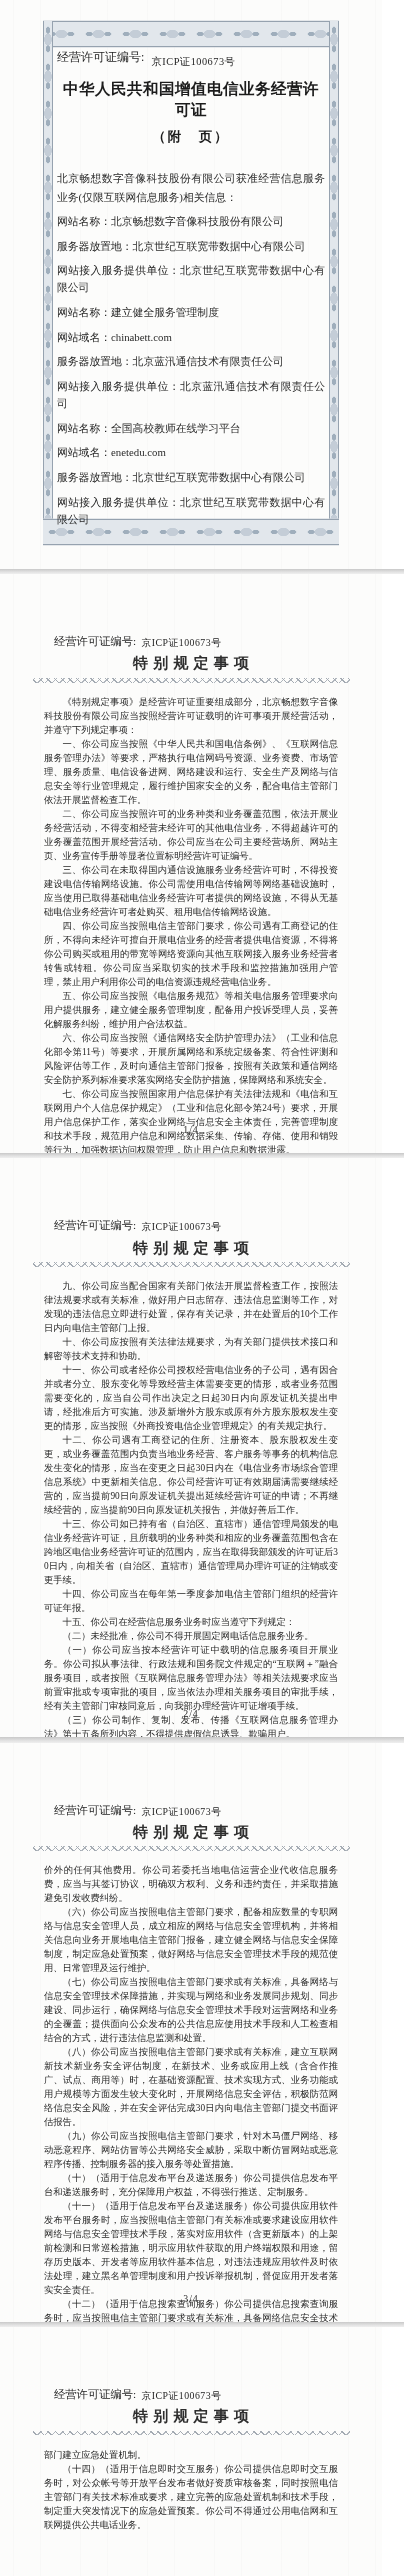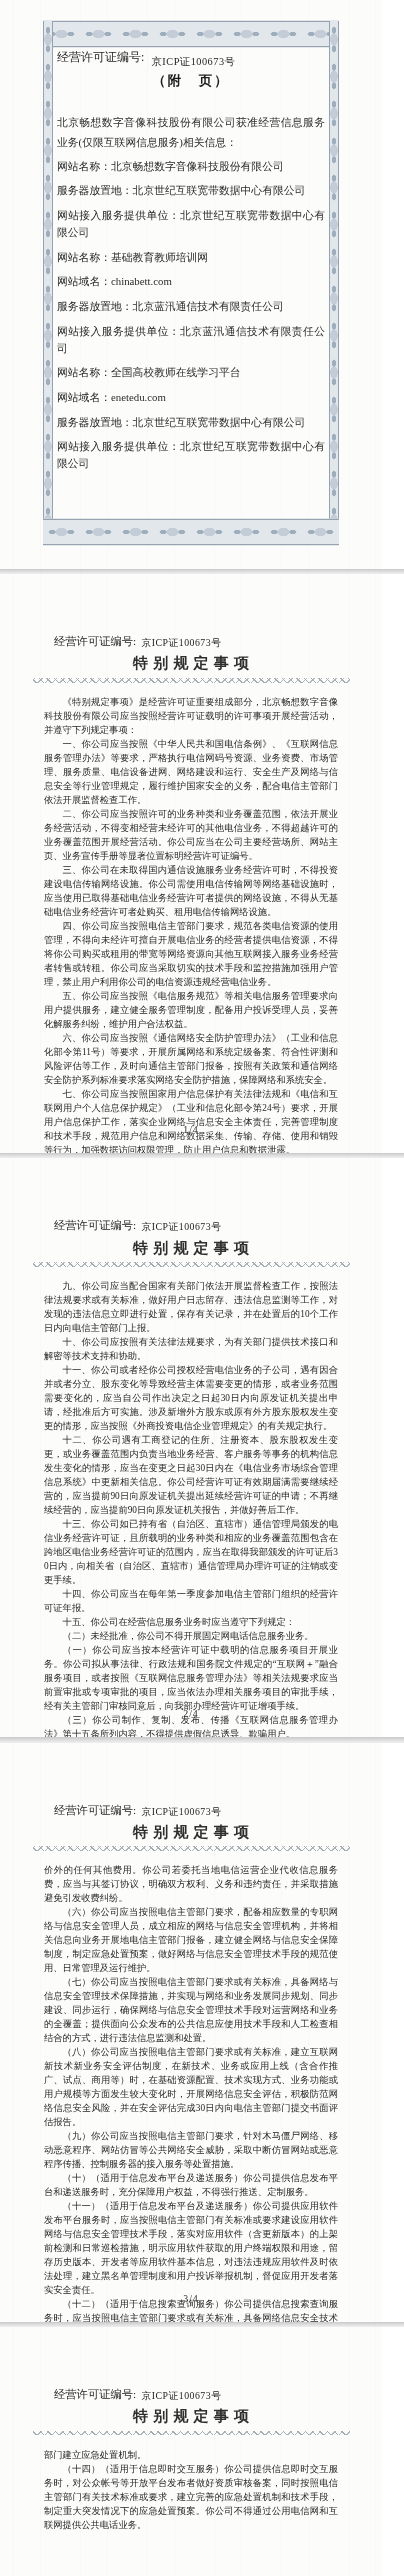--- a/index.html
+++ b/index.html
@@ -105,27 +105,28 @@
 <section class="page page1">
   <div class="ornament-h frame-top"></div>
   <div class="ornament-v frame-left"></div>
   <div class="ornament-v frame-right"></div>
   <div class="ornament-h frame-bottom"></div>
 
   <div class="p1-content">
     <div class="license-line">
       <span>经营许可证编号:</span><span class="license-num">京ICP证100673号</span>
     </div>
+    <h1 class="cert-title">中华人民共和国增值电信业务经营许可证</h1>
     <div class="cert-subtitle">（附　页）</div>
     <p class="cert-intro">北京畅想数字音像科技股份有限公司获准经营信息服务业务(仅限互联网信息服务)相关信息：</p>
     <div>
         <p class="field-line"><span class="f-label">网站名称：</span><span>北京畅想数字音像科技股份有限公司</span></p>
         <p class="field-line"><span class="f-label">服务器放置地：</span><span>北京世纪互联宽带数据中心有限公司</span></p>
         <p class="field-line"><span class="f-label">网站接入服务提供单位：</span><span>北京世纪互联宽带数据中心有限公司</span></p>
-        <p class="field-line"><span class="f-label">网站名称：</span><span>基础教育教师培训网</span></p>
+        <p class="field-line"><span class="f-label">网站名称：</span><span>建立健全服务管理制度</span></p>
         <p class="field-line"><span class="f-label">网站域名：</span><span>chinabett.com</span></p>
         <p class="field-line"><span class="f-label">服务器放置地：</span><span>北京蓝汛通信技术有限责任公司</span></p>
         <p class="field-line"><span class="f-label">网站接入服务提供单位：</span><span>北京蓝汛通信技术有限责任公司</span></p>
         <p class="field-line"><span class="f-label">网站名称：</span><span>全国高校教师在线学习平台</span></p>
         <p class="field-line"><span class="f-label">网站域名：</span><span>enetedu.com</span></p>
         <p class="field-line"><span class="f-label">服务器放置地：</span><span>北京世纪互联宽带数据中心有限公司</span></p>
         <p class="field-line"><span class="f-label">网站接入服务提供单位：</span><span>北京世纪互联宽带数据中心有限公司</span></p>
       </div>
   </div>
 </section>
@@ -136,21 +137,21 @@
   <div class="sp-header">
     <span>经营许可证编号:</span><span class="sp-num">京ICP证100673号</span>
   </div>
   <h2 class="sp-title">特别规定事项</h2>
   <div class="zigzag"></div>
   <div class="sp-body">
       <p class="para">《特别规定事项》是经营许可证重要组成部分，北京畅想数字音像科技股份有限公司应当按照经营许可证载明的许可事项开展经营活动，并遵守下列规定事项：</p>
       <p class="para">一、你公司应当按照《中华人民共和国电信条例》、《互联网信息服务管理办法》等要求，严格执行电信网码号资源、业务资费、市场管理、服务质量、电信设备进网、网络建设和运行、安全生产及网络与信息安全等行业管理规定，履行维护国家安全的义务，配合电信主管部门依法开展监督检查工作。</p>
       <p class="para">二、你公司应当按照许可的业务种类和业务覆盖范围，依法开展业务经营活动，不得变相经营未经许可的其他电信业务，不得超越许可的业务覆盖范围开展经营活动。你公司应当在公司主要经营场所、网站主页、业务宣传手册等显著位置标明经营许可证编号。</p>
       <p class="para">三、你公司在未取得国内通信设施服务业务经营许可时，不得投资建设电信传输网络设施。你公司需使用电信传输网等网络基础设施时，应当使用已取得基础电信业务经营许可者提供的网络设施，不得从无基础电信业务经营许可者处购买、租用电信传输网络设施。</p>
-      <p class="para">四、你公司应当按照电信主管部门要求，规范各类电信资源的使用管理，不得向未经许可擅自开展电信业务的经营者提供电信资源，不得将你公司购买或租用的带宽等网络资源向其他互联网接入服务业务经营者转售或转租。你公司应当采取切实的技术手段和监控措施加强用户管理，禁止用户利用你公司的电信资源违规经营电信业务。</p>
+      <p class="para">四、你公司应当按照电信主管部门要求，你公司遇有工商登记的住所，不得向未经许可擅自开展电信业务的经营者提供电信资源，不得将你公司购买或租用的带宽等网络资源向其他互联网接入服务业务经营者转售或转租。你公司应当采取切实的技术手段和监控措施加强用户管理，禁止用户利用你公司的电信资源违规经营电信业务。</p>
       <p class="para">五、你公司应当按照《电信服务规范》等相关电信服务管理要求向用户提供服务，建立健全服务管理制度，配备用户投诉受理人员，妥善化解服务纠纷，维护用户合法权益。</p>
       <p class="para">六、你公司应当按照《通信网络安全防护管理办法》（工业和信息化部令第11号）等要求，开展所属网络和系统定级备案、符合性评测和风险评估等工作，及时向通信主管部门报备，按照有关政策和通信网络安全防护系列标准要求落实网络安全防护措施，保障网络和系统安全。</p>
       <p class="para">七、你公司应当按照国家用户信息保护有关法律法规和《电信和互联网用户个人信息保护规定》（工业和信息化部令第24号）要求，开展用户信息保护工作，落实企业网络与信息安全主体责任，完善管理制度和技术手段，规范用户信息和网络数据采集、传输、存储、使用和销毁等行为，加强数据访问权限管理，防止用户信息和数据泄露。</p>
       <p class="para">八、你公司应当按照电信主管部门要求，在发生大规模用户个人信息泄露事件、影响众多用户的服务中断事件等重大网络安全事件时，立即采取应急措施，控制影响范围，消除事件危害，并第一时间向电信主管部门报告，根据电信主管部门要求采取应急处置措施。</p>
     </div>
   <div class="sp-footer">1/4</div>
 </section>
 
 <div class="page-divider"></div>
 

